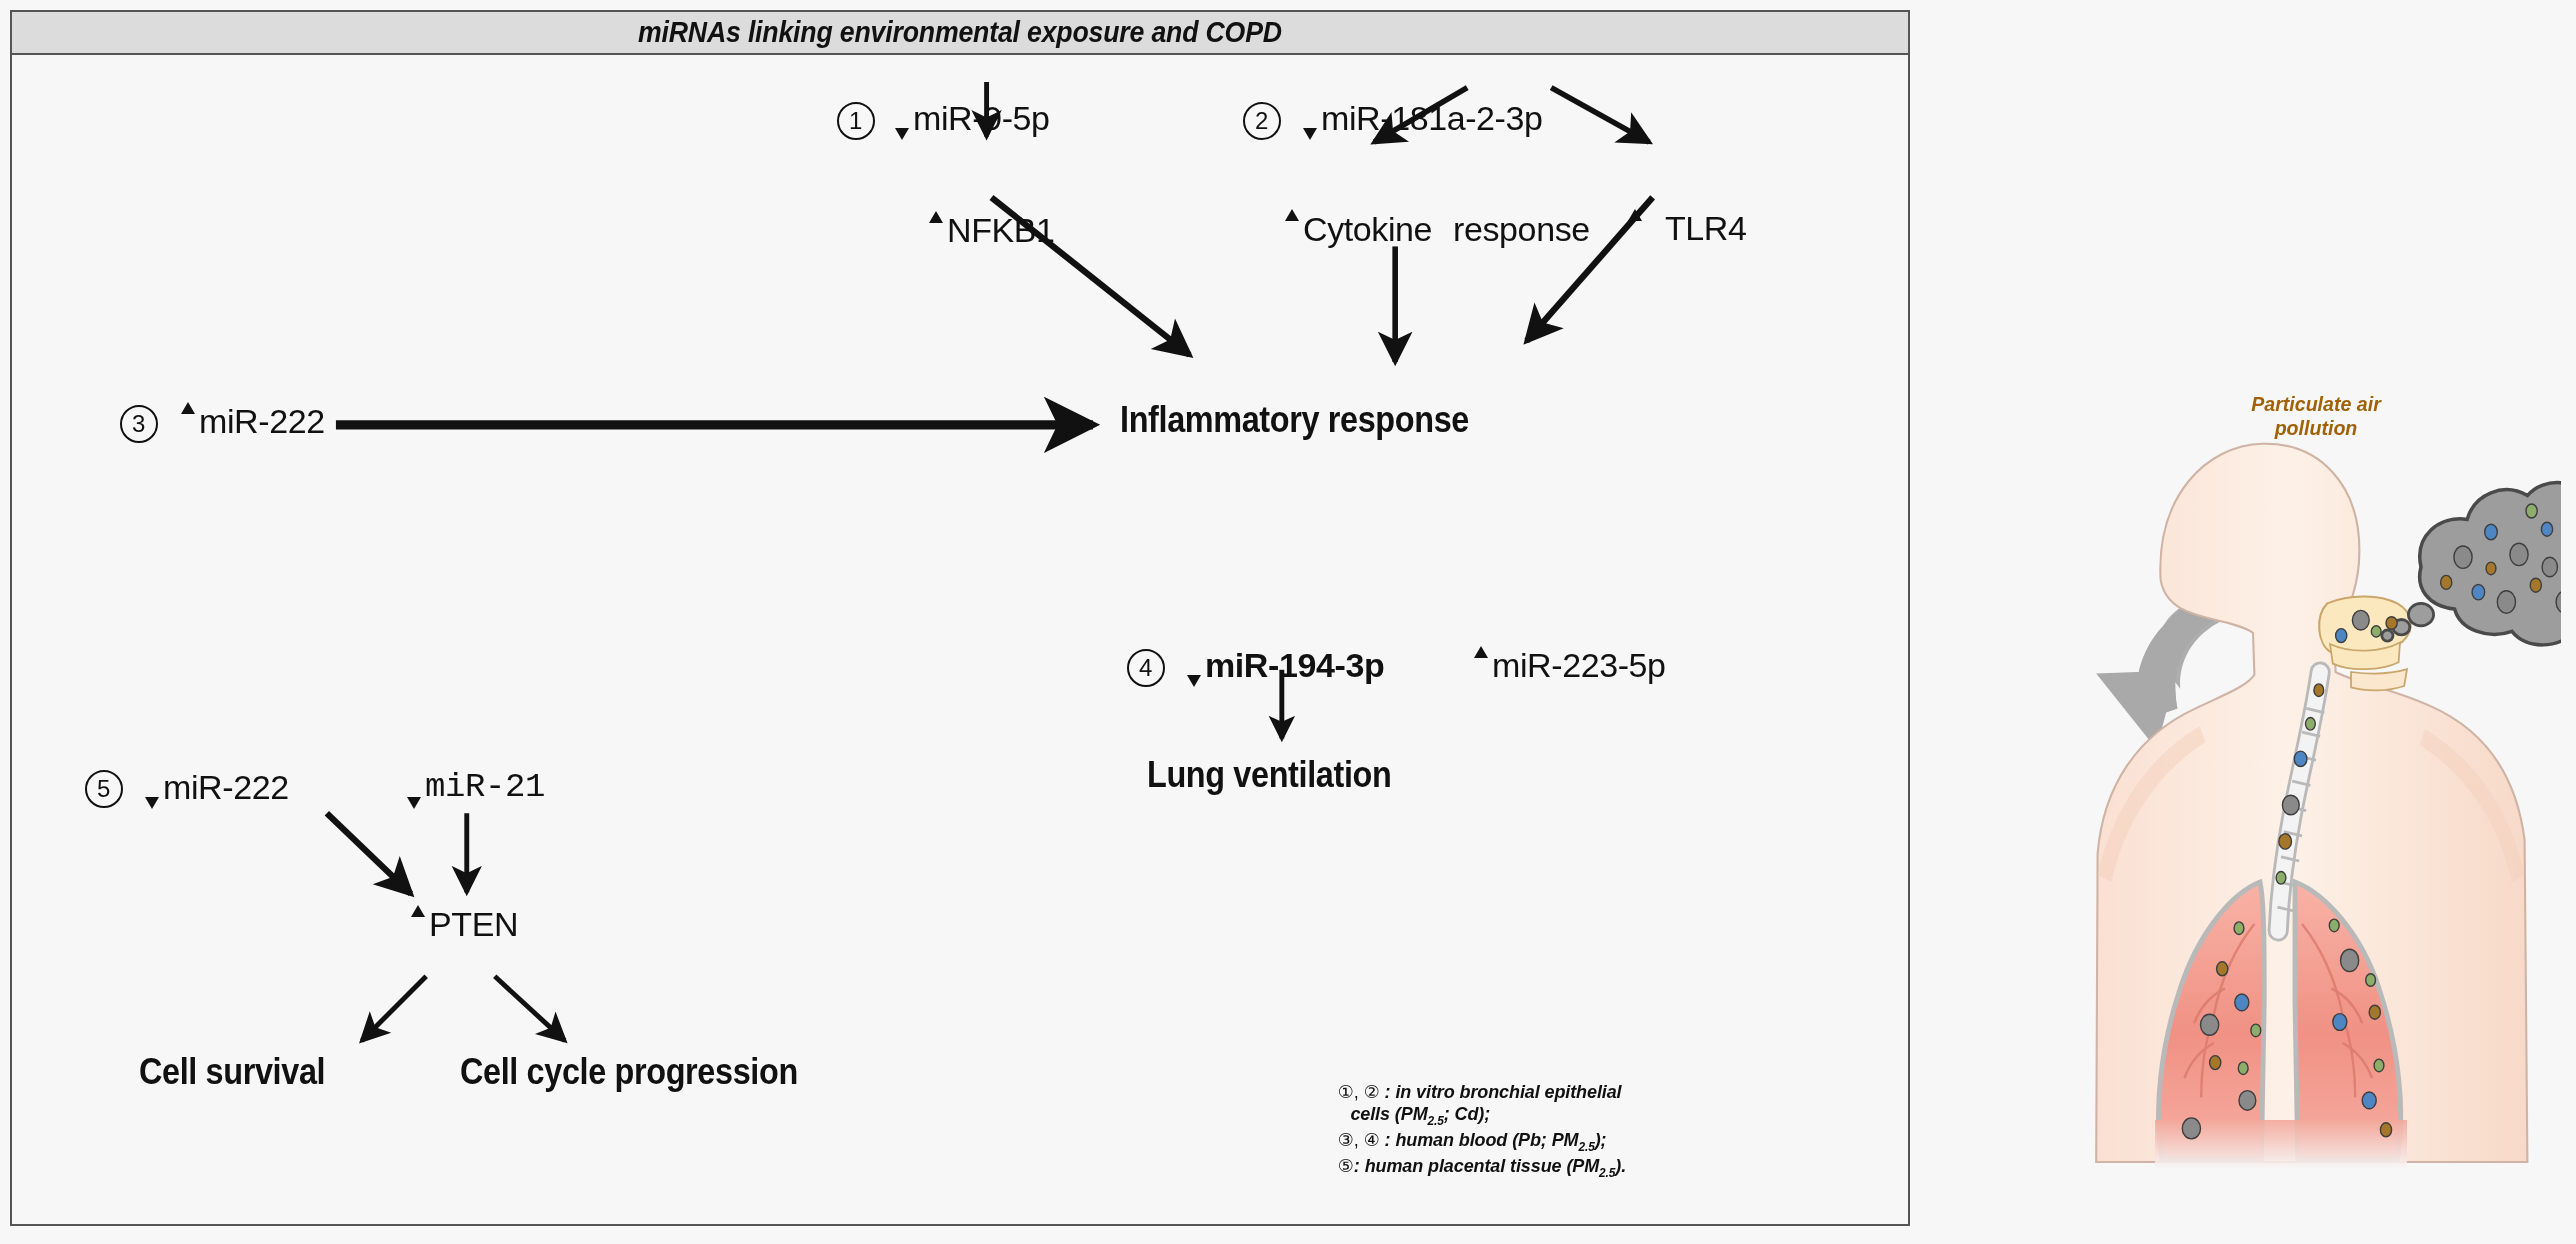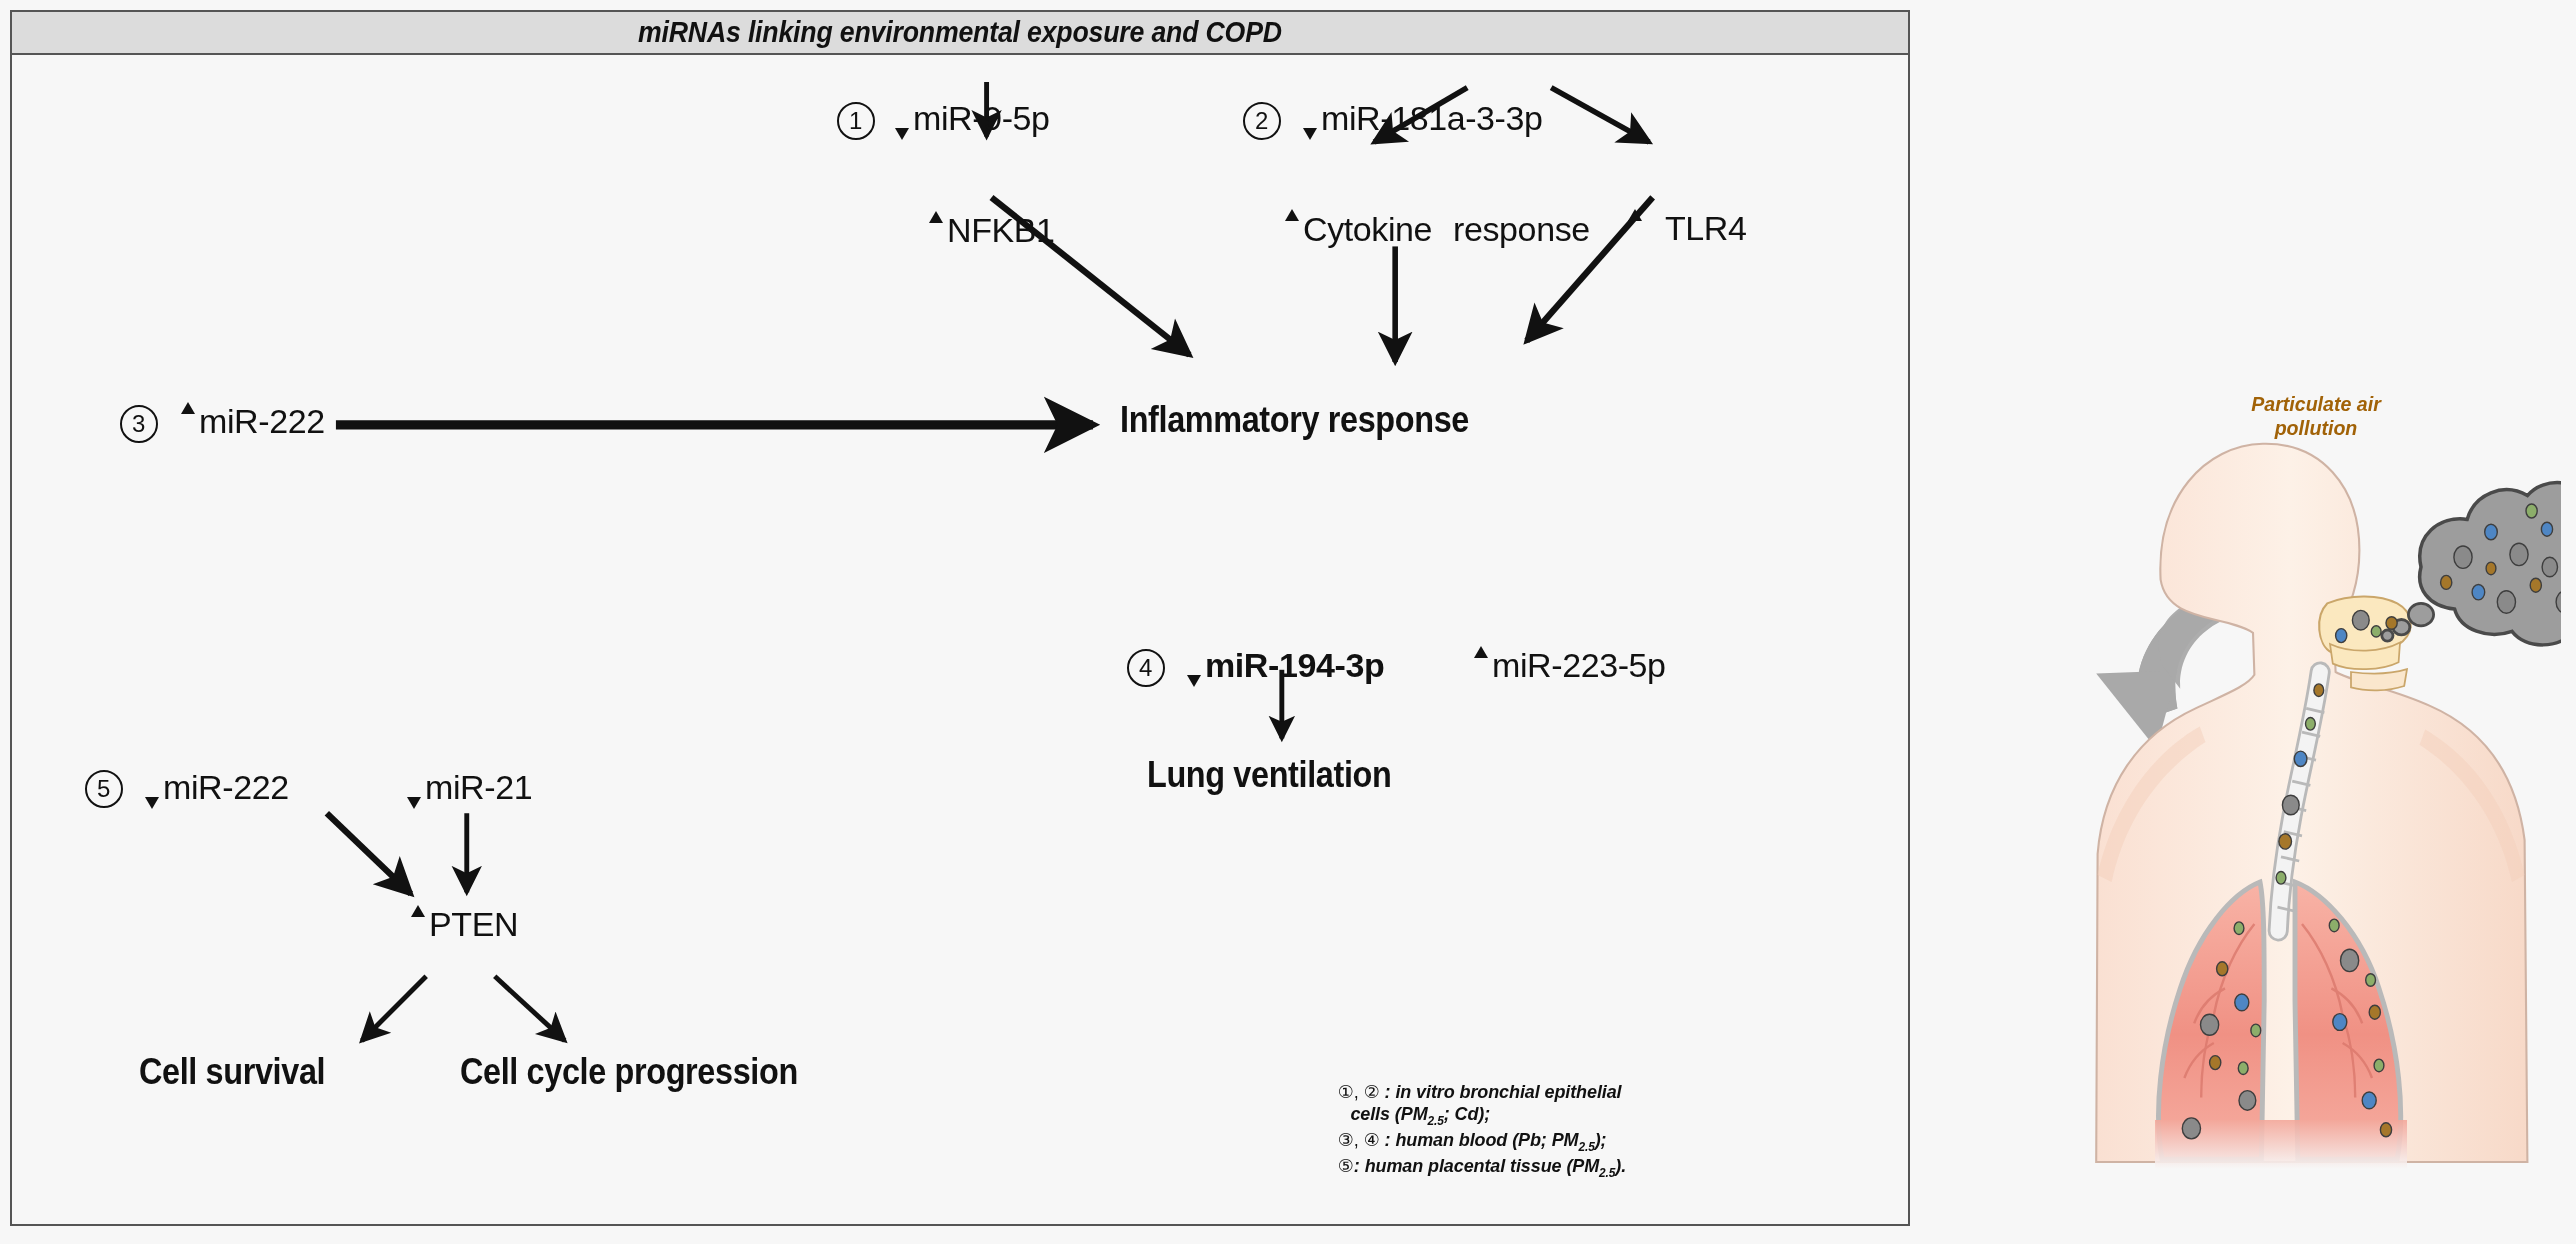--- a/index.html
+++ b/index.html
@@ -130,21 +130,21 @@
     </span>
     <span class="lbl gene">NFKB1</span>
   </div>
 
   <div class="circ" style="left:1231px;top:90px;">2</div>
   <div class="node" style="left:1291px;top:87px;">
     <span class="reg down">
       <span class="dots"><span class="dot"></span><span class="dot"></span><span class="dot"></span></span>
       <span class="head"></span>
     </span>
-    <span class="lbl mir">miR-181a-3-3p</span>
+    <span class="lbl mir">miR-181a-2-3p</span>
   </div>
 
   <div class="node" style="left:1273px;top:197px;">
     <span class="reg up">
       <span class="head"></span>
       <span class="dots"><span class="dot"></span><span class="dot"></span><span class="dot"></span></span>
     </span>
     <span class="lbl gene two-line">
       <span class="l1">Cytokine</span>
       <span class="l2">response</span>
@@ -192,21 +192,21 @@
   </div>
 
   <div class="circ" style="left:73px;top:758px;">5</div>
   <div class="node" style="left:133px;top:756px;">
     <span class="reg down">
       <span class="dots"><span class="dot"></span><span class="dot"></span><span class="dot"></span></span>
       <span class="head"></span>
     </span>
     <span class="lbl mir">miR-222</span>
   </div>
-  <div class="node" style="left:395px;top:756px;">
+  <div class="node" style="left:395px;top:756px;font-family:Liberation Mono, monospace;">
     <span class="reg down">
       <span class="dots"><span class="dot"></span><span class="dot"></span><span class="dot"></span></span>
       <span class="head"></span>
     </span>
     <span class="lbl mir">miR-21</span>
   </div>
   <div class="node" style="left:399px;top:893px;">
     <span class="reg up">
       <span class="head"></span>
       <span class="dots"><span class="dot"></span><span class="dot"></span><span class="dot"></span></span>

